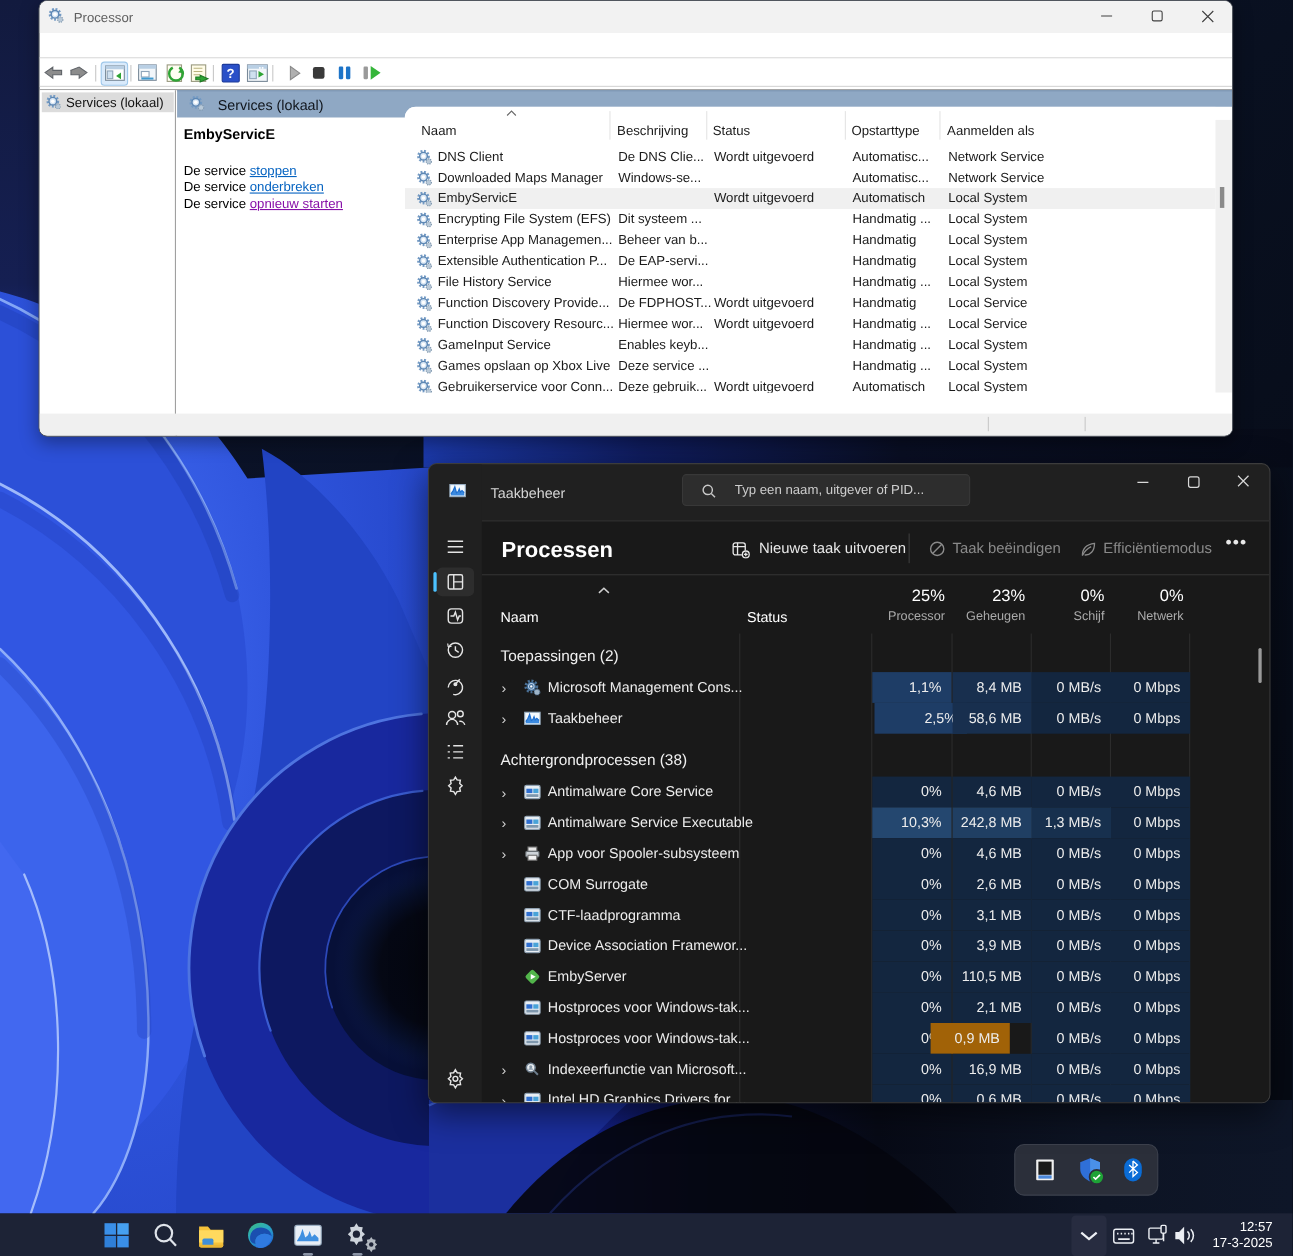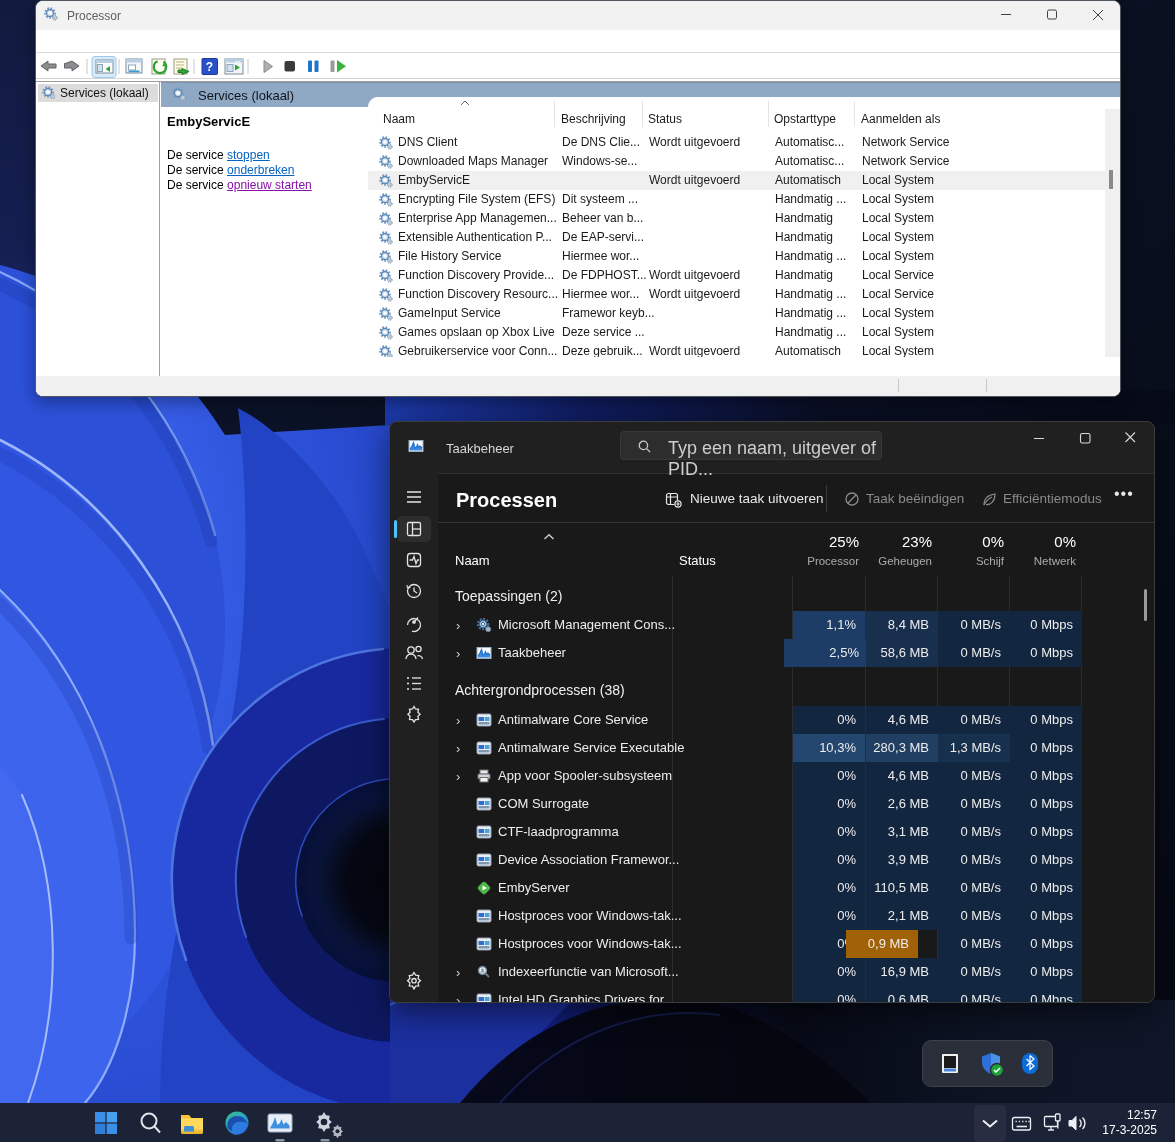--- a/index.html
+++ b/index.html
@@ -34,21 +34,21 @@
 #svc .scrolltrack{position:absolute;top:12px;right:0;width:15px;bottom:0;background:#f0f0f0}
 #svc .scrollthumb{position:absolute;left:4px;top:61px;width:4px;height:19px;background:#8a8a8a}
 #svc .tabs{position:absolute;left:125px;right:0;bottom:20px;height:20px;background:#f0f0f0}
 #svc .statusbar{position:absolute;left:0;right:0;bottom:0;height:20px;background:#f0f0f0}
 #svc .caps{position:absolute;right:0;top:0;width:160px;height:29px}
 
 #tm{position:absolute;left:389px;top:421px;width:766px;height:582px;background:#202020;border-radius:8px;border:1px solid #3c3c3c;box-shadow:0 10px 30px rgba(0,0,0,.5);overflow:hidden}
 #tm .tmtitle{position:absolute;left:0;top:0;right:0;height:51px;z-index:3}
 #tm .tmname{position:absolute;left:56px;top:19px;z-index:4;font-size:13px;color:#d6d6d6}
 #tm .search{position:absolute;left:230px;top:9px;z-index:4;width:262px;height:29px;background:#2d2d2d;border:1px solid #383838;border-radius:4px}
-#tm .search .ph{position:absolute;left:47px;top:6px;font-size:18px;color:#cdcdcd}
+#tm .search .ph{position:absolute;left:47px;top:6px;font-size:12px;color:#cdcdcd}
 #tm .sidebar{position:absolute;left:0;top:0;width:48px;bottom:0;background:#202020}
 #tm .selbox{position:absolute;left:7px;top:94px;width:34px;height:26px;background:#2d2d2d;border-radius:5px}
 #tm .selbar{position:absolute;left:4px;top:98px;width:3px;height:18px;background:#4cc2ff;border-radius:2px}
 #tm .cont{position:absolute;left:48px;top:51px;right:0;bottom:0;background:#191919;border-top:1px solid #333}
 #tm .toolrow{position:absolute;left:0;top:0;right:0;height:49px;border-bottom:1px solid #333;font-size:13.5px;color:#e8e8e8}
 #tm .proc{position:absolute;left:18px;top:15px;font-size:20px;font-weight:bold;color:#fff}
 #tm .thead{position:absolute;left:0;top:50px;right:0;height:51px;color:#fff}
 #tm .pct{position:absolute;top:9px;font-size:15px;text-align:right;width:70px}
 #tm .lbl{position:absolute;top:31px;font-size:11.5px;color:#ababab;text-align:right;width:70px}
 #tm .tbody{position:absolute;left:0;top:102px;right:0;bottom:0;overflow:hidden}
@@ -397,21 +397,21 @@
             <span class="c" style="left:194px">Hiermee wor...</span>
             <span class="c" style="left:281px">Wordt uitgevoerd</span>
             <span class="c" style="left:407px">Handmatig ...</span>
             <span class="c" style="left:494px">Local Service</span>
           </div>
       <div class="srow" style="top:171px">
             <svg width="14" height="14" style="left:11px">
               <use href="#gear"></use>
             </svg>
             <span class="c" style="left:30px">GameInput Service</span>
-            <span class="c" style="left:194px">Framewor keyb...</span>
+            <span class="c" style="left:194px">Enables keyb...</span>
             <span class="c" style="left:281px"></span>
             <span class="c" style="left:407px">Handmatig ...</span>
             <span class="c" style="left:494px">Local System</span>
           </div>
       <div class="srow" style="top:190px">
             <svg width="14" height="14" style="left:11px">
               <use href="#gear"></use>
             </svg>
             <span class="c" style="left:30px">Games opslaan op Xbox Live</span>
             <span class="c" style="left:194px">Deze service ...</span>
@@ -517,21 +517,21 @@
           <div class="cell" style="left:428px;width:72px;background:#182f4e">8,4 MB</div>
           <div class="cell" style="left:500px;width:72px;background:#13263f">0 MB/s</div>
           <div class="cell" style="left:572px;width:72px;background:#13263f">0 Mbps</div>
         </div>
      <div class="trow" style="top:63px">
           <span class="chev">›</span>
           <svg class="ic" viewBox="0 0 16 16">
             <use href="#tmic"></use>
           </svg>
           <span class="nm">Taakbeheer</span>
-          <div class="cell" style="left:346px;width:84px;background:#1e3d66">2,5%</div>
+          <div class="cell" style="left:357px;width:84px;background:#1e3d66">2,5%</div>
           <div class="cell" style="left:428px;width:72px;background:#182f4e">58,6 MB</div>
           <div class="cell" style="left:500px;width:72px;background:#13263f">0 MB/s</div>
           <div class="cell" style="left:572px;width:72px;background:#13263f">0 Mbps</div>
         </div>
      <div class="ghead" style="top:106px">Achtergrondprocessen (38)</div>
      <div class="trow" style="top:130px">
           <span class="chev">›</span>
           <svg class="ic" viewBox="0 0 16 16">
             <use href="#exeic"></use>
           </svg>
@@ -541,21 +541,21 @@
           <div class="cell" style="left:500px;width:72px;background:#13263f">0 MB/s</div>
           <div class="cell" style="left:572px;width:72px;background:#13263f">0 Mbps</div>
         </div>
      <div class="trow" style="top:158px">
           <span class="chev">›</span>
           <svg class="ic" viewBox="0 0 16 16">
             <use href="#exeic"></use>
           </svg>
           <span class="nm">Antimalware Service Executable</span>
           <div class="cell" style="left:355px;width:72px;background:#24476f">10,3%</div>
-          <div class="cell" style="left:428px;width:72px;background:#203f63">280,3 MB</div>
+          <div class="cell" style="left:428px;width:72px;background:#203f63">242,8 MB</div>
           <div class="cell" style="left:500px;width:72px;background:#17304e">1,3 MB/s</div>
           <div class="cell" style="left:572px;width:72px;background:#13263f">0 Mbps</div>
         </div>
      <div class="trow" style="top:186px">
           <span class="chev">›</span>
           <svg class="ic" viewBox="0 0 16 16">
             <use href="#prnic"></use>
           </svg>
           <span class="nm">App voor Spooler-subsysteem</span>
           <div class="cell" style="left:355px;width:72px;background:#13263f">0%</div>

